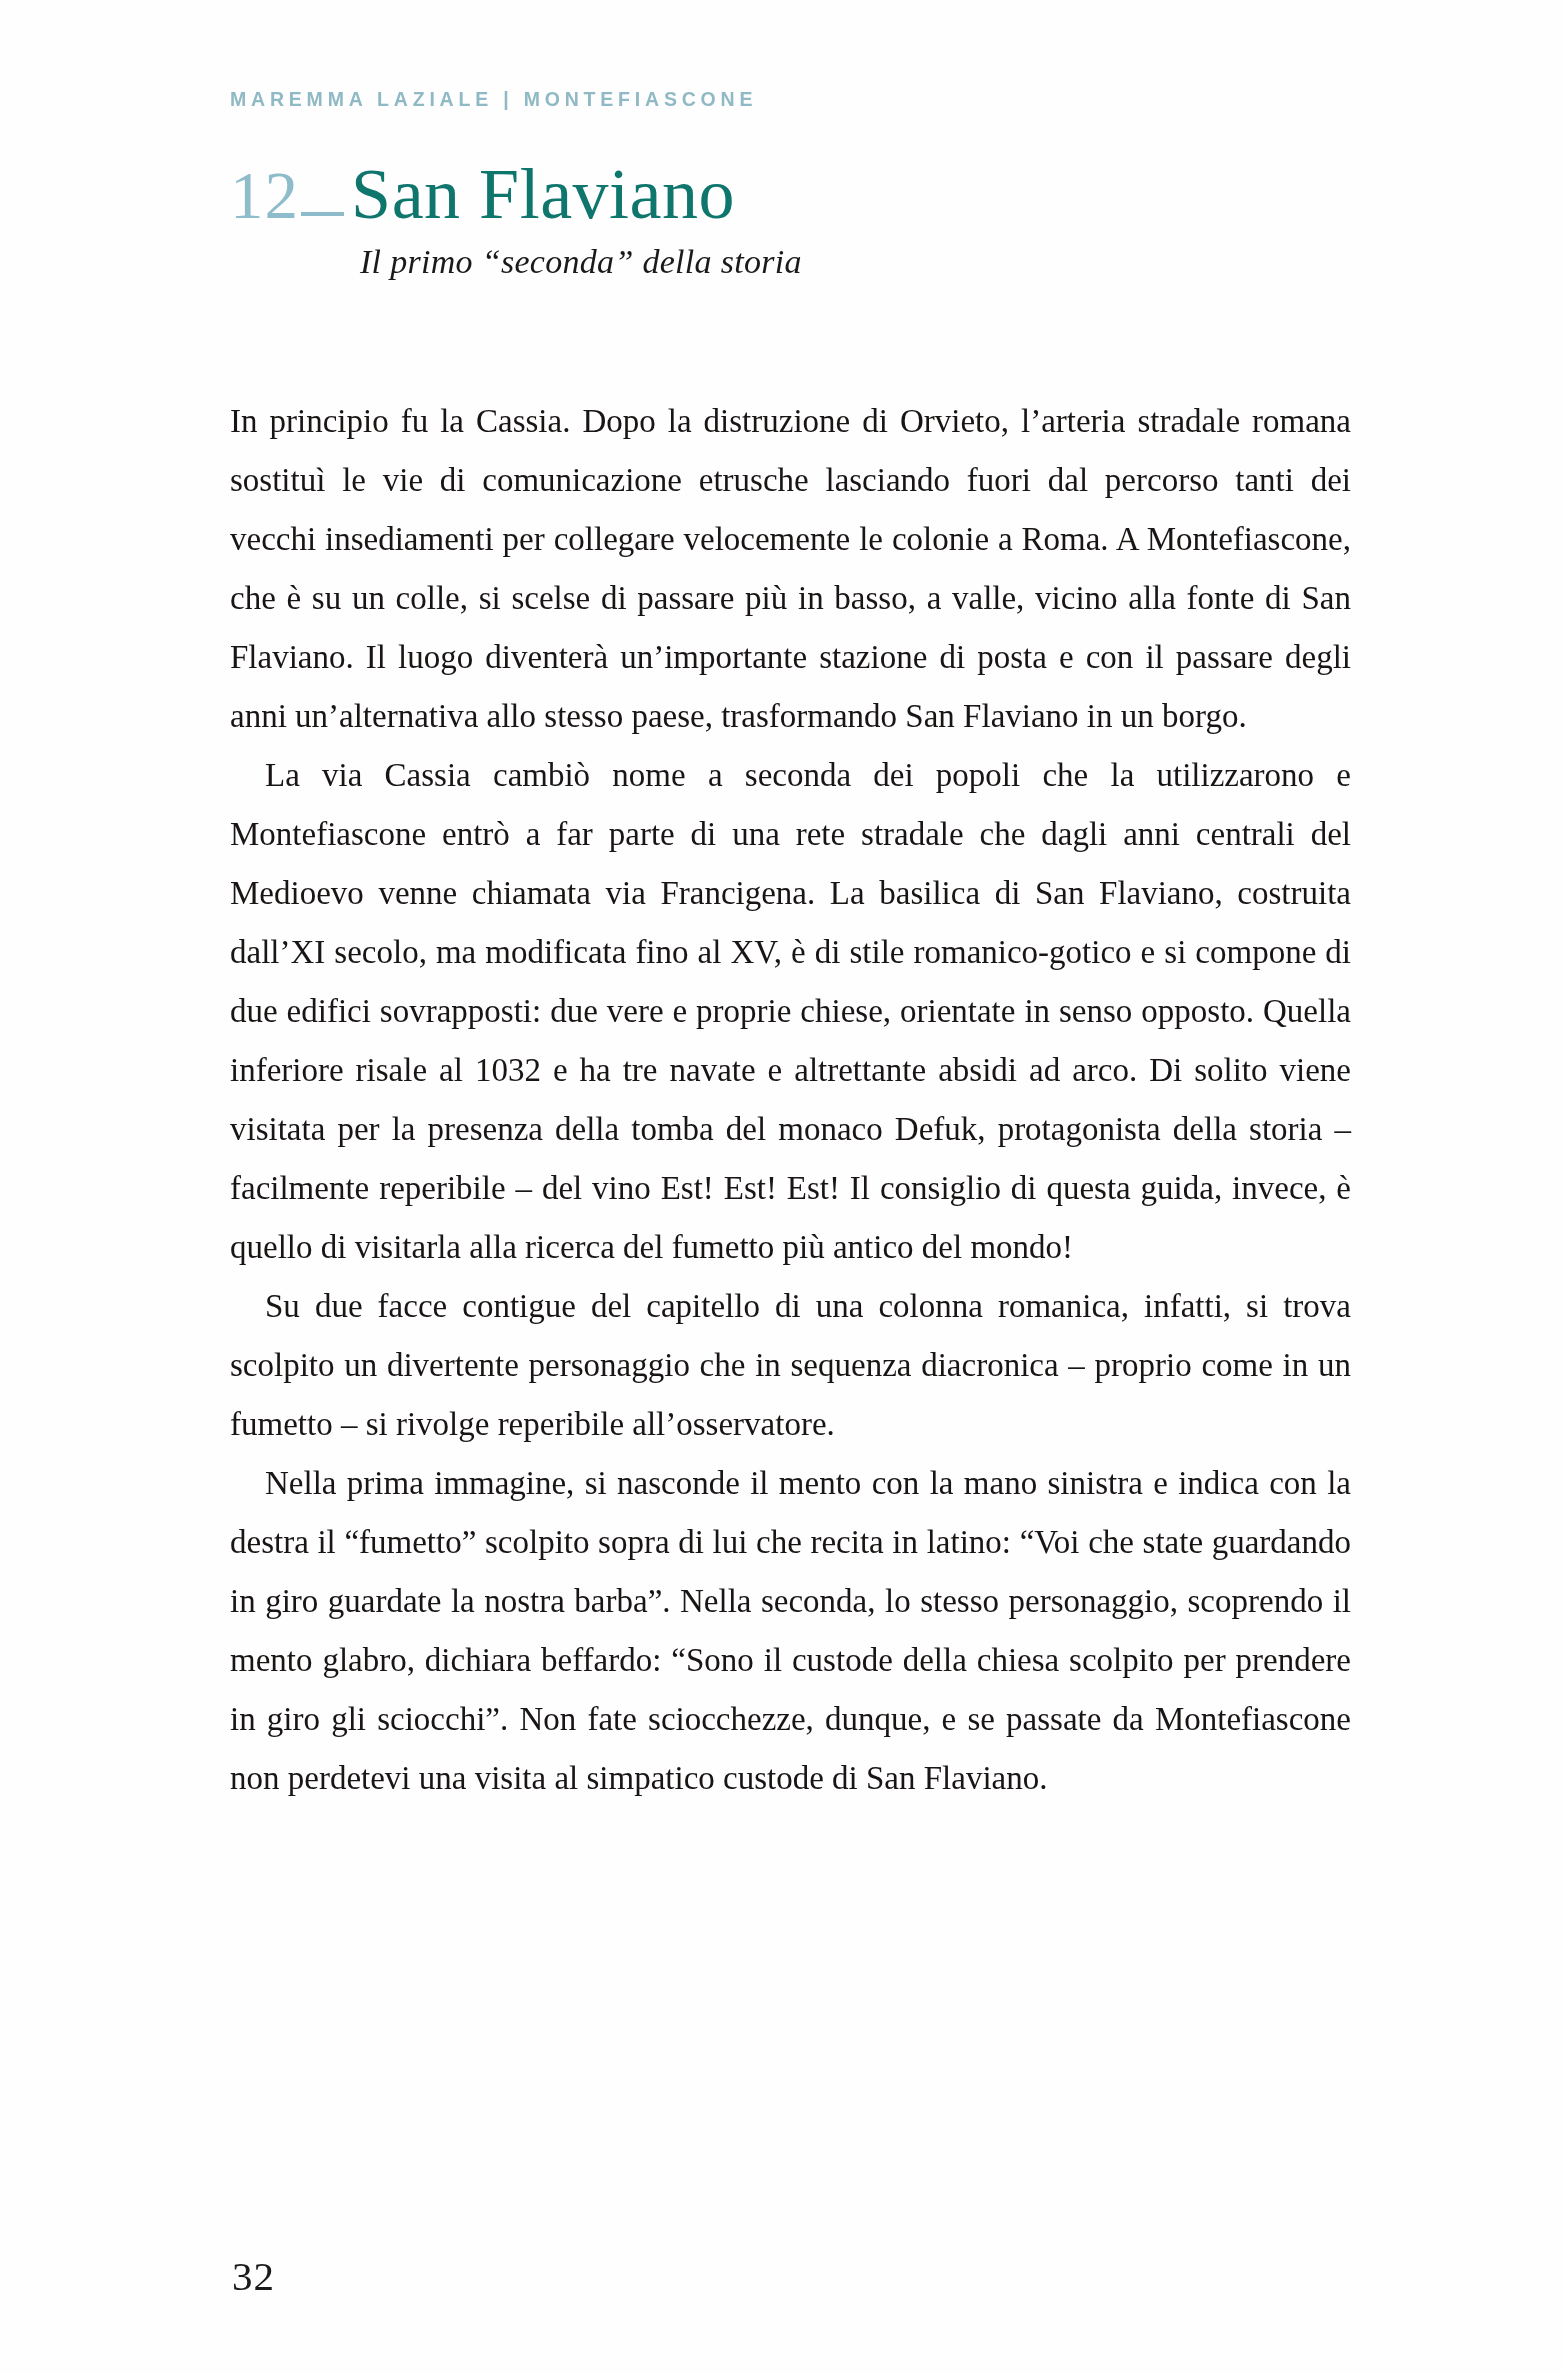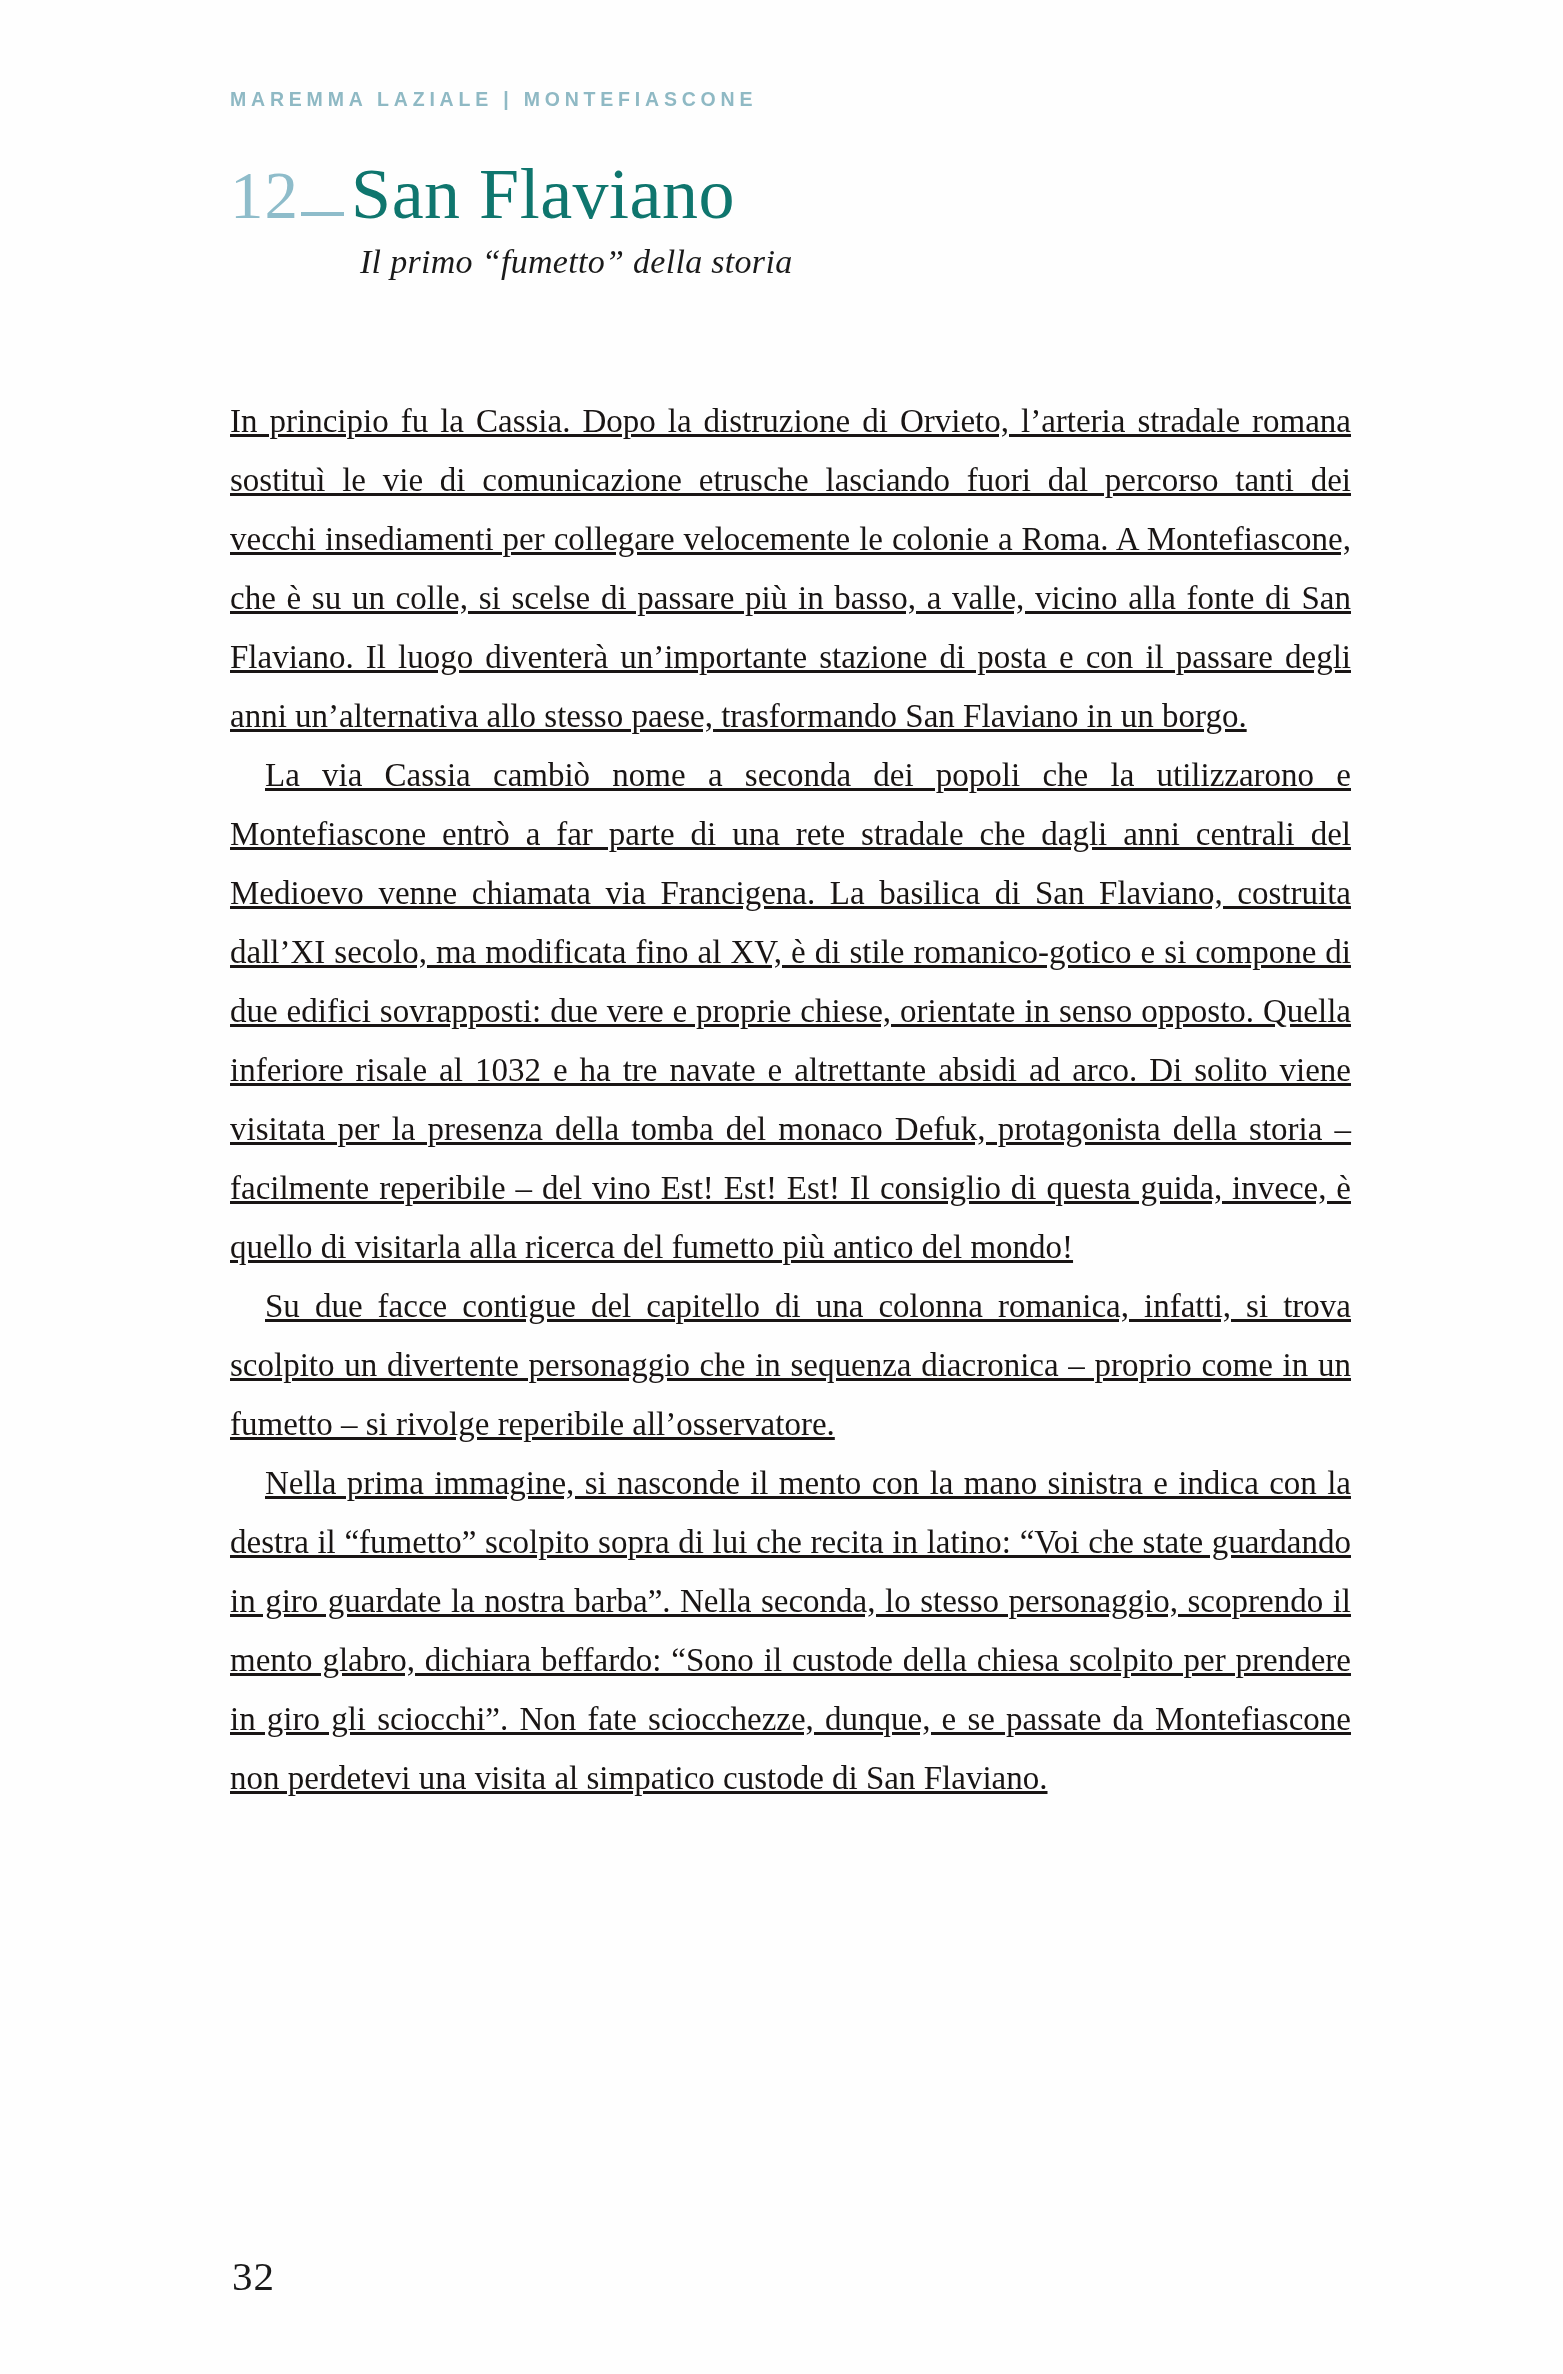--- a/index.html
+++ b/index.html
@@ -92,21 +92,20 @@
     width: 1121px;
     font-size: 33px;
     line-height: 59px;
     color: #191514;
     text-align: justify;
     text-justify: inter-word;
     hyphens: manual;
   }
   .body-text p {
     margin: 0;
-    text-decoration: underline;
   }
   .body-text p.indented {
     text-indent: 35px;
   }
 
   
   .folio {
     position: absolute;
     left: 232px;
     top: 2252px;
@@ -122,21 +121,21 @@
 <div class="page">
 
   <div class="running-header">MAREMMA LAZIALE | MONTEFIASCONE</div>
 
   <div class="title-block">
     <div class="title-line">
       <span class="chapter-num">12</span>
       <span class="chapter-rule"></span>
       <span class="chapter-name">San Flaviano</span>
     </div>
-    <div class="chapter-sub">Il primo “fumetto” della storia</div>
+    <div class="chapter-sub">Il primo “seconda” della storia</div>
   </div>
 
   <div class="body-text">
     <p>In principio fu la Cassia. Dopo la distruzione di Orvieto, l’arteria stradale romana sostituì le vie di comunicazione etrusche lasciando fuori dal percorso tanti dei vecchi insediamenti per collegare velocemente le colonie a Roma. A Montefiascone, che è su un colle, si scelse di passare più in basso, a valle, vicino alla fonte di San Flaviano. Il luogo diventerà un’importante stazione di posta e con il passare degli anni un’alternativa allo stesso paese, trasformando San Flaviano in un borgo.</p>
     <p class="indented">La via Cassia cambiò nome a seconda dei popoli che la utilizzarono e Montefiascone entrò a far parte di una rete stradale che dagli anni centrali del Medioevo venne chiamata via Francigena. La basilica di San Flaviano, costruita dall’XI secolo, ma modificata fino al XV, è di stile romanico-gotico e si compone di due edifici sovrapposti: due vere e proprie chiese, orientate in senso opposto. Quella inferiore risale al 1032 e ha tre navate e altrettante absidi ad arco. Di solito viene visitata per la presenza della tomba del monaco Defuk, protagonista della storia – facilmente reperibile – del vino Est! Est! Est! Il consiglio di questa guida, invece, è quello di visitarla alla ricerca del fumetto più antico del mondo!</p>
     <p class="indented">Su due facce contigue del capitello di una colonna romanica, infatti, si trova scolpito un divertente personaggio che in sequenza diacronica – proprio come in un fumetto – si rivolge reperibile all’osservatore.</p>
     <p class="indented">Nella prima immagine, si nasconde il mento con la mano sinistra e indica con la destra il “fumetto” scolpito sopra di lui che recita in latino: “Voi che state guardando in giro guardate la nostra barba”. Nella seconda, lo stesso personaggio, scoprendo il mento glabro, dichiara beffardo: “Sono il custode della chiesa scolpito per prendere in giro gli sciocchi”. Non fate sciocchezze, dunque, e se passate da Montefiascone non perdetevi una visita al simpatico custode di San Flaviano.</p>
   </div>
 
   <div class="folio">32</div>

